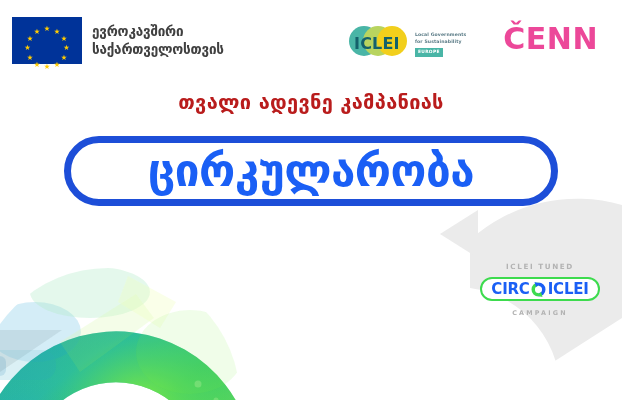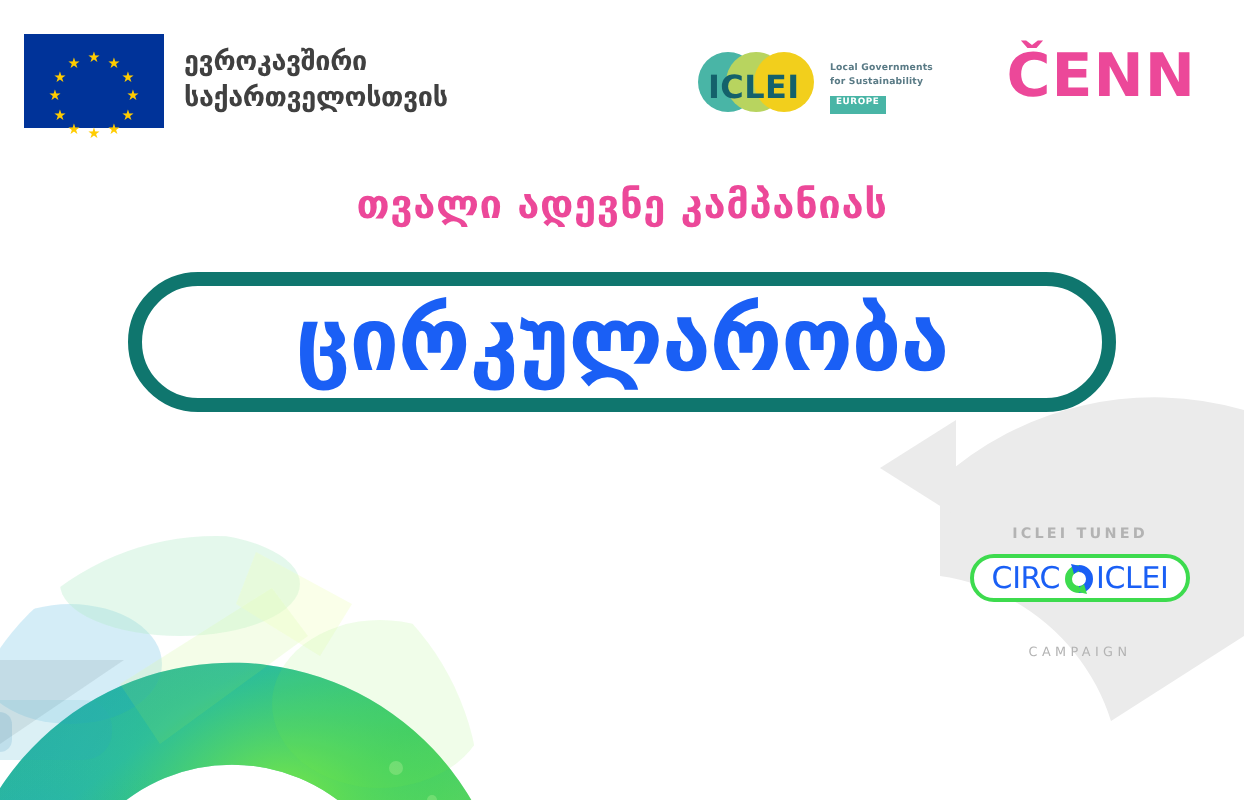--- a/index.html
+++ b/index.html
@@ -82,28 +82,28 @@
   .cenn-logo {
     position:absolute; right:24px; top:24px;
     color:#ec4899; font-size:30px; font-weight:bold;
     letter-spacing:0.5px; line-height:1;
   }
 
   
   .subtitle {
     position:absolute; top:90px; left:0; width:622px;
     text-align:center; z-index:6;
-    color:#ec4899; font-size:20px; font-weight:bold;
+    color:#b91c1c; font-size:20px; font-weight:bold;
     letter-spacing:0.3px;
   }
   .title-pill {
     position:absolute; top:136px; left:64px;
     width:494px; height:70px;
     background:#ffffff;
-    border:7px solid #0f766e;
+    border:7px solid #1d4ed8;
     border-radius:38px;
     display:flex; align-items:center; justify-content:center;
     z-index:6;
   }
   .title-text {
     color:#1a5ff5;
     font-size:44px; font-weight:bold;
     letter-spacing:-0.5px;
     line-height:1;
     white-space:nowrap;
@@ -119,32 +119,32 @@
     letter-spacing:1.6px; margin-bottom:6px;
   }
   .circ-pill {
     position:relative;
     display:inline-flex; align-items:center; justify-content:center;
     height:24px; padding:0 9px;
     border:2px solid #3ddb4e; border-radius:14px;
     background:#ffffff;
   }
   .circ-word {
-    font-size:15px; font-weight:normal; color:#1a5ff5;
+    font-size:15px; font-weight:bold; color:#1a5ff5;
     letter-spacing:-0.2px; line-height:1;
     display:flex; align-items:center;
   }
   .circ-o {
     position:relative; display:inline-block;
     width:17px; height:17px; margin:0 0.5px;
     vertical-align:middle;
   }
   .campaign {
-    color:#b3b3b3; font-size:6.4px; font-weight:normal;
-    letter-spacing:2.2px; margin-top:21px;
+    color:#b3b3b3; font-size:6.4px; font-weight:bold;
+    letter-spacing:2.2px; margin-top:8px;
   }
 </style>
 </head>
 <body>
 
 <div id="poster">
 
   <div class="bg-layer">
 
     <svg width="622" height="400" viewBox="0 0 622 400" style="position:absolute;inset:0;">

